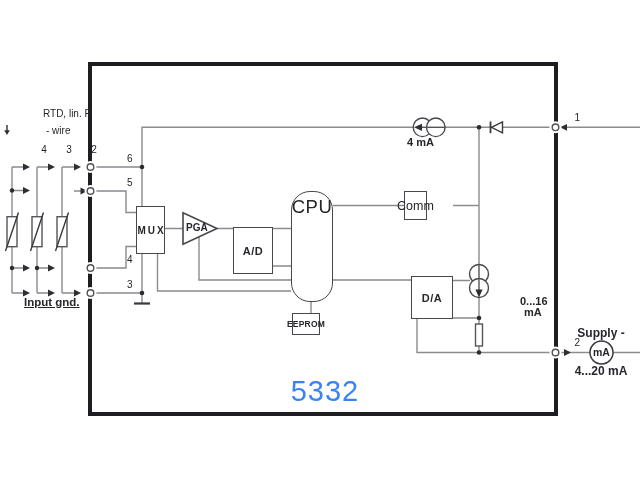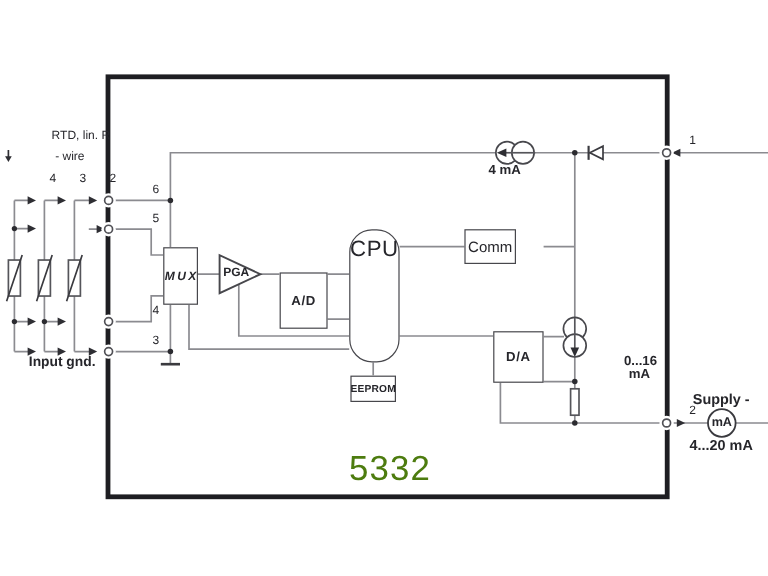--- a/index.html
+++ b/index.html
@@ -10,50 +10,50 @@
   .mainbox{
     position:absolute;left:88px;top:62px;width:462px;height:346px;
     border:4px solid #1e1e22;background:transparent;
   }
   svg.layer{position:absolute;left:0;top:0;width:640px;height:480px;}
   .blk{
     position:absolute;background:#ffffff;border:1.6px solid #47474c;
     display:flex;align-items:center;justify-content:center;
     font-weight:700;box-sizing:border-box;
   }
-  .blk-mux{left:136px;top:206px;width:29px;height:48px;font-size:10px;letter-spacing:2px;padding-left:2px;font-style:italic;}
+  .blk-mux{left:136px;top:206px;width:29px;height:48px;font-size:10px;letter-spacing:2px;padding-left:2px;}
   .blk-adc{left:233px;top:204px;width:40px;height:47px;font-size:11px;letter-spacing:.5px;margin-top:23px;}
   .blk-cpu{left:291px;top:191px;width:42px;height:111px;font-size:18.5px;font-weight:400;
            letter-spacing:.5px;align-items:flex-start;padding-top:4px;border-radius:19px;}
-  .blk-eeprom{left:292px;top:313px;width:38px;height:22px;font-size:8.5px;letter-spacing:.2px;}
-  .blk-comm{left:387px;top:191px;width:43px;height:29px;font-size:12.5px;font-weight:400;}
+  .blk-eeprom{left:292px;top:313px;width:28px;height:22px;font-size:8.5px;letter-spacing:.2px;}
+  .blk-comm{left:404px;top:191px;width:23px;height:29px;font-size:12.5px;font-weight:400;}
   .blk-dac{left:411px;top:276px;width:42px;height:43px;font-size:11px;letter-spacing:.5px;}
   .lbl{position:absolute;white-space:nowrap;}
   .b12{font-size:10px;font-weight:400;padding-left:32px;}
   .b11{font-size:11px;font-weight:700;}
   .rtd-title{left:11px;top:108px;}
   .wire-row{left:3px;top:125px;display:flex;align-items:center;gap:3px;}
   .cnt{width:16px;text-align:center;top:144px;}
   .cnt4{left:4px;} .cnt3{left:29px;} .cnt2{left:54px;}
   .term{left:95px;}
   .t6{top:153px;} .t5{top:176.5px;} .t4{top:254px;} .t3{top:278.5px;}
-  .inputgnd{left:24px;top:295.5px;font-size:11.5px;font-weight:700;}
+  .inputgnd{left:24px;top:295.5px;font-size:11.5px;font-weight:700;text-decoration:underline;}
   .tnum{width:10px;text-align:right;}
   .t1num{left:538px;top:112px;}
   .t2num{left:538px;top:337px;}
   .supplyplus{left:560px;top:86px;width:80px;text-align:center;font-size:12px;font-weight:700;line-height:13.5px;}
   .supplyminus{left:560px;top:326px;width:82px;text-align:center;font-size:12px;font-weight:700;}
   .outrange{left:560px;top:364px;width:82px;text-align:center;font-size:12px;font-weight:700;}
   .meterlbl{left:590px;top:346px;width:23px;text-align:center;font-size:10.5px;font-weight:700;}
   .biaslbl{left:407px;top:136px;width:46px;text-align:left;}
   .daccur{left:484px;top:296px;font-size:11px;font-weight:700;line-height:11px;margin-left:36px;}
   .daccur .l2{padding-left:4px;}
   .pgalbl{left:186px;top:222px;font-size:10px;font-weight:700;}
   .model{left:265px;top:375px;width:120px;text-align:center;font-size:29px;font-weight:400;
-         letter-spacing:1px;color:#4d7c0f;}
+         letter-spacing:1px;color:#3b82f6;}
 </style>
 </head>
 <body>
 
 <div class="stage">
 
   <div class="mainbox"></div>
 
   <svg class="layer" viewBox="0 0 640 480">
 

